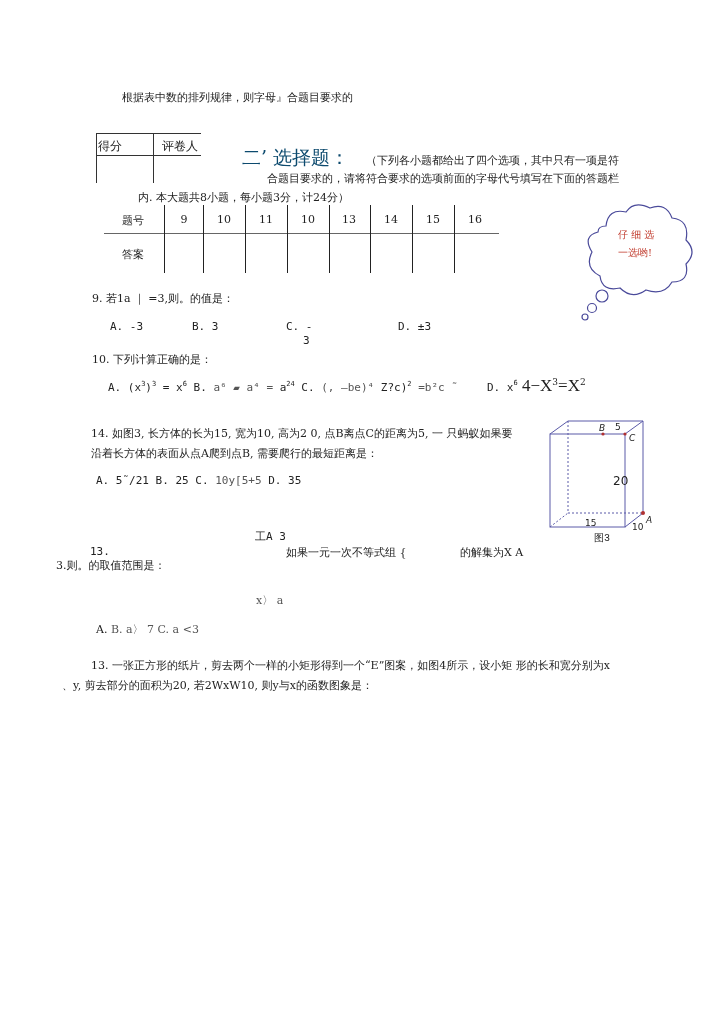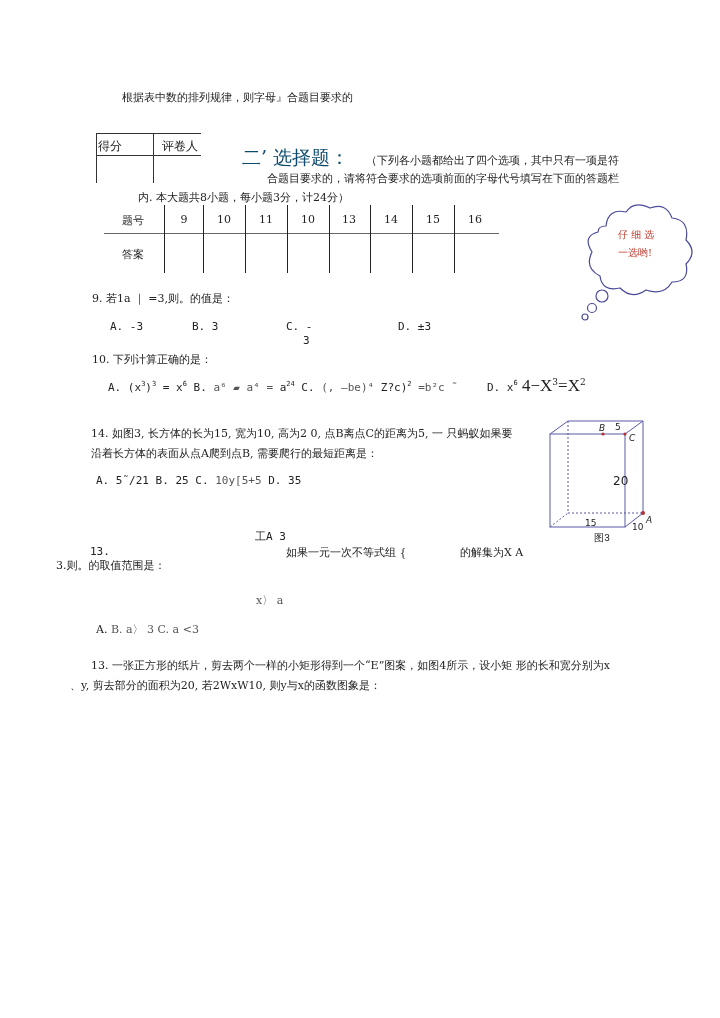--- a/index.html
+++ b/index.html
@@ -142,17 +142,17 @@
   <span class="abs" style="left:46px; top:113px; font-size:10px; font-family:Liberation Mono, monospace;">图3</span>
 </div>
 
 <div class="abs t12 mono" style="left:255px; top:529px;">工A 3</div>
 <div class="abs t12 mono" style="left:90px; top:545px;">13.</div>
 <div class="abs t12" style="left:286px; top:545px;">如果一元一次不等式组 {</div>
 <div class="abs t12" style="left:460px; top:545px;">的解集为X A</div>
 <div class="abs t12" style="left:56px; top:558px;">3.则。的取值范围是：</div>
 <div class="abs t12 ital" style="left:256px; top:573px;">x〉 a</div>
 <div class="abs t12" style="left:96px; top:622px;">
-  <span>A.</span><span class="ital"> B.   a〉 3</span><span class="ital">  C.   a &lt;3</span>
+  <span>A.</span><span class="ital"> B.   a〉 7</span><span class="ital">  C.   a &lt;3</span>
 </div>
 
 <div class="abs t12" style="left:91px; top:658px;">13.  一张正方形的纸片，剪去两个一样的小矩形得到一个“E”图案，如图4所示，设小矩  形的长和宽分别为x</div>
-<div class="abs t12" style="left:70px; top:678px;">、y, 剪去部分的面积为20, 若2WxW10, 则y与x的函数图象是：</div>
+<div class="abs t12" style="left:62px; top:678px;">、y, 剪去部分的面积为20, 若2WxW10, 则y与x的函数图象是：</div>
 
 </body></html>

